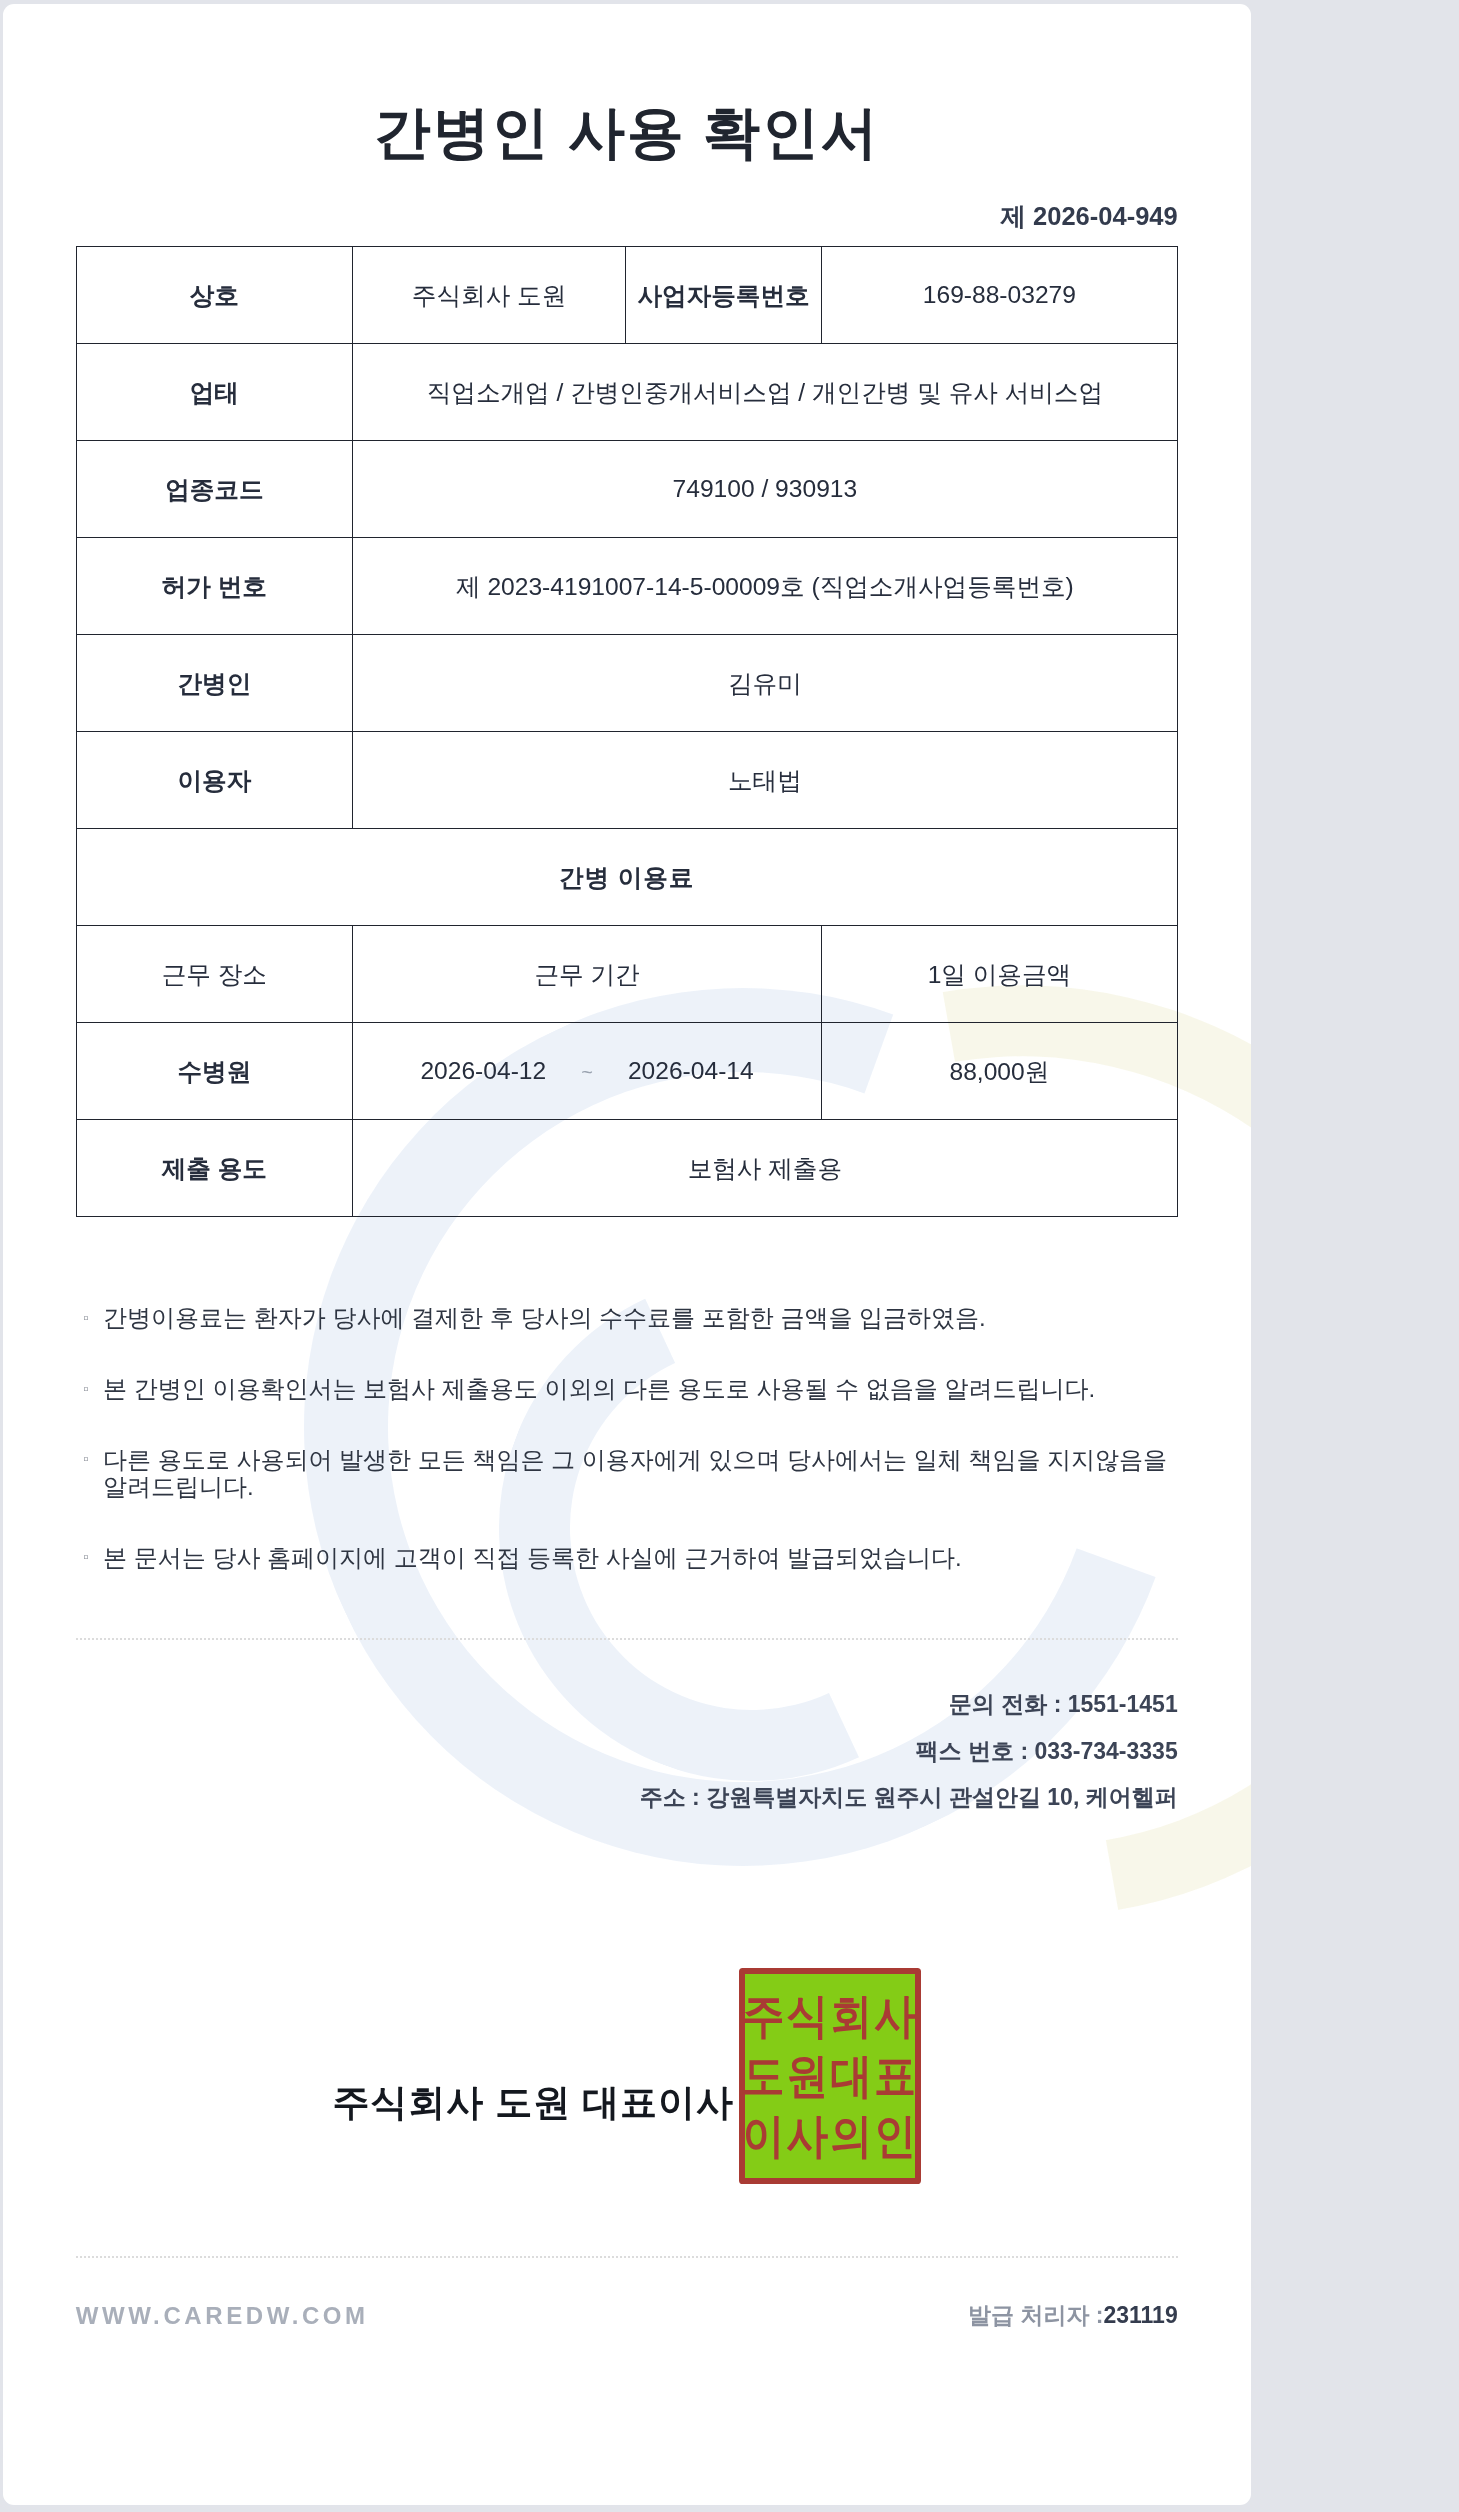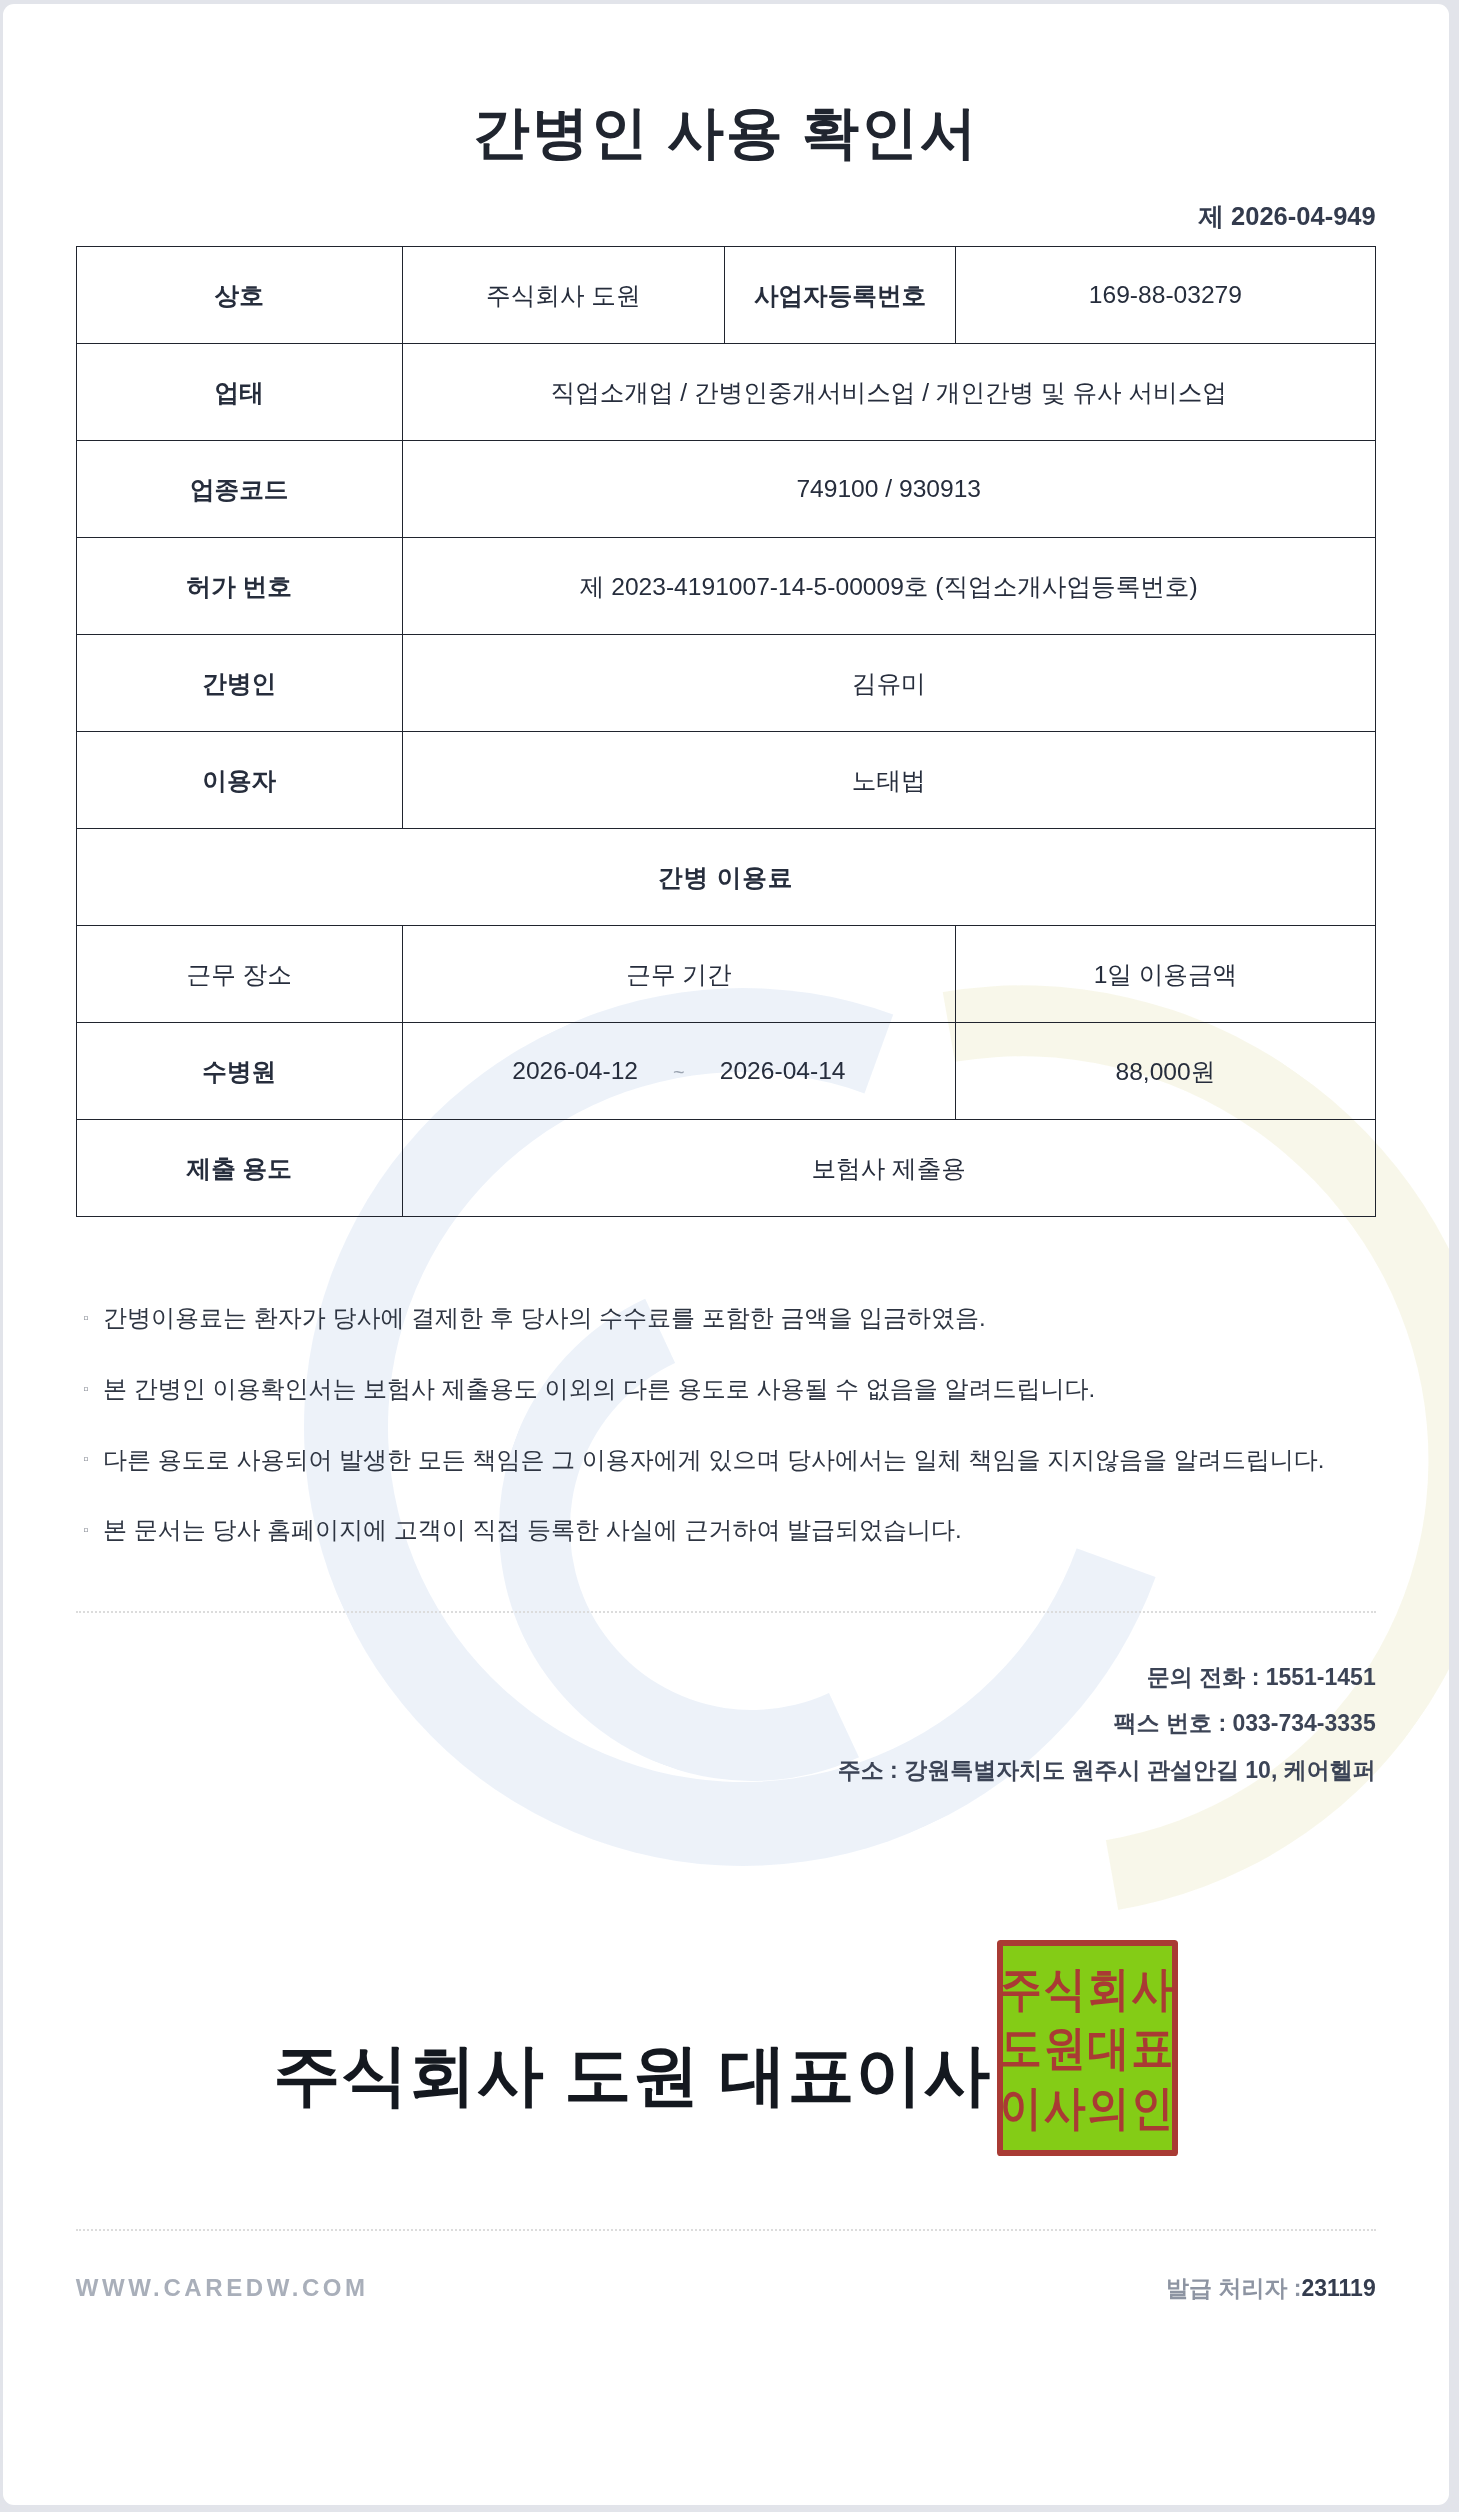--- a/index.html
+++ b/index.html
@@ -4,21 +4,21 @@
 <style>
   html,body{margin:0;padding:0;}
   body{
     width:1459px;height:2512px;
     background:#e2e4ea;
     font-family:"Liberation Sans","DejaVu Sans",sans-serif;
     color:#262d3c;
     -webkit-font-smoothing:antialiased;
   }
   .page{
-    position:absolute;left:2.7px;top:3.6px;width:1446px;height:2501px;
+    position:absolute;left:2.7px;top:3.6px;width:1248px;height:2501px;
     background:#ffffff;border-radius:11px;overflow:hidden;
   }
   .content{position:relative;z-index:2;padding:0 73px;}
 
   
   .watermark{position:absolute;left:0;top:0;width:100%;height:100%;z-index:1;pointer-events:none;}
   .wm-blue-outer{
     position:absolute;left:301px;top:984px;width:710px;height:710px;
     border:84px solid #e7eef8;border-radius:50%;
     border-top-color:transparent;transform:rotate(65deg);opacity:.75;
@@ -75,21 +75,21 @@
 
   
   .contact{margin-top:49px;text-align:right;font-size:23px;color:#3c4456;font-weight:600;}
   .contact div{margin-bottom:15.5px;}
 
   
   .signature{
     margin-top:144px;height:237px;
     display:flex;justify-content:center;align-items:center;
   }
-  .sig-text{font-size:67px;font-weight:800;color:#14181f;letter-spacing:0.9px;margin-right:5.5px;margin-top:55px;}
+  .sig-text{font-size:37px;font-weight:800;color:#14181f;letter-spacing:0.9px;margin-right:5.5px;margin-top:55px;}
   .seal{
     width:166px;height:197px;flex:0 0 auto;
     border:6.4px solid #a93b34;border-radius:3.6px;background:#84cc16;
     display:flex;flex-direction:column;justify-content:space-evenly;align-items:center;
     padding:3.6px 1.8px;box-sizing:content-box;
   }
   .seal .seal-line{
     font-size:42px;font-weight:800;color:#a93b34;line-height:1;
     letter-spacing:1.8px;white-space:nowrap;transform:scaleY(1.12);
   }

